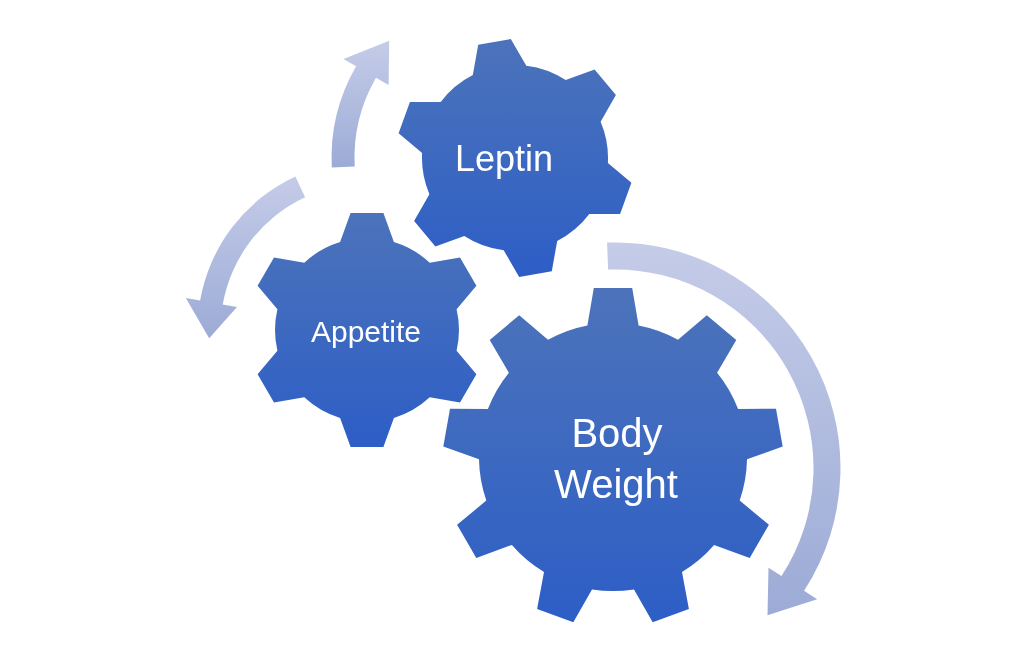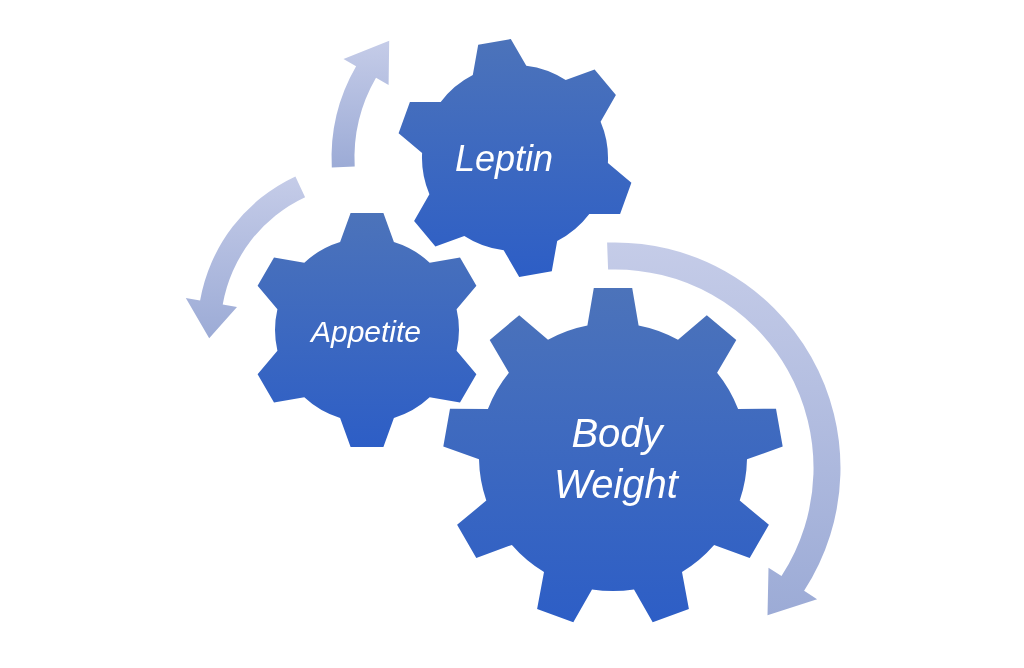--- a/index.html
+++ b/index.html
@@ -7,21 +7,20 @@
     padding: 0;
     background: #ffffff;
   }
   .canvas {
     position: relative;
     width: 1024px;
     height: 668px;
     background: #ffffff;
     overflow: hidden;
     font-family: "Liberation Sans", sans-serif;
-    font-style: italic;
   }
   svg { display: block; }
   .gear-label {
     font-family: "Liberation Sans", sans-serif;
     text-anchor: middle;
     dominant-baseline: central;
     fill: #ffffff;
   }
   .label-leptin   { font-size: 36px; }
   .label-appetite { font-size: 30px; }

